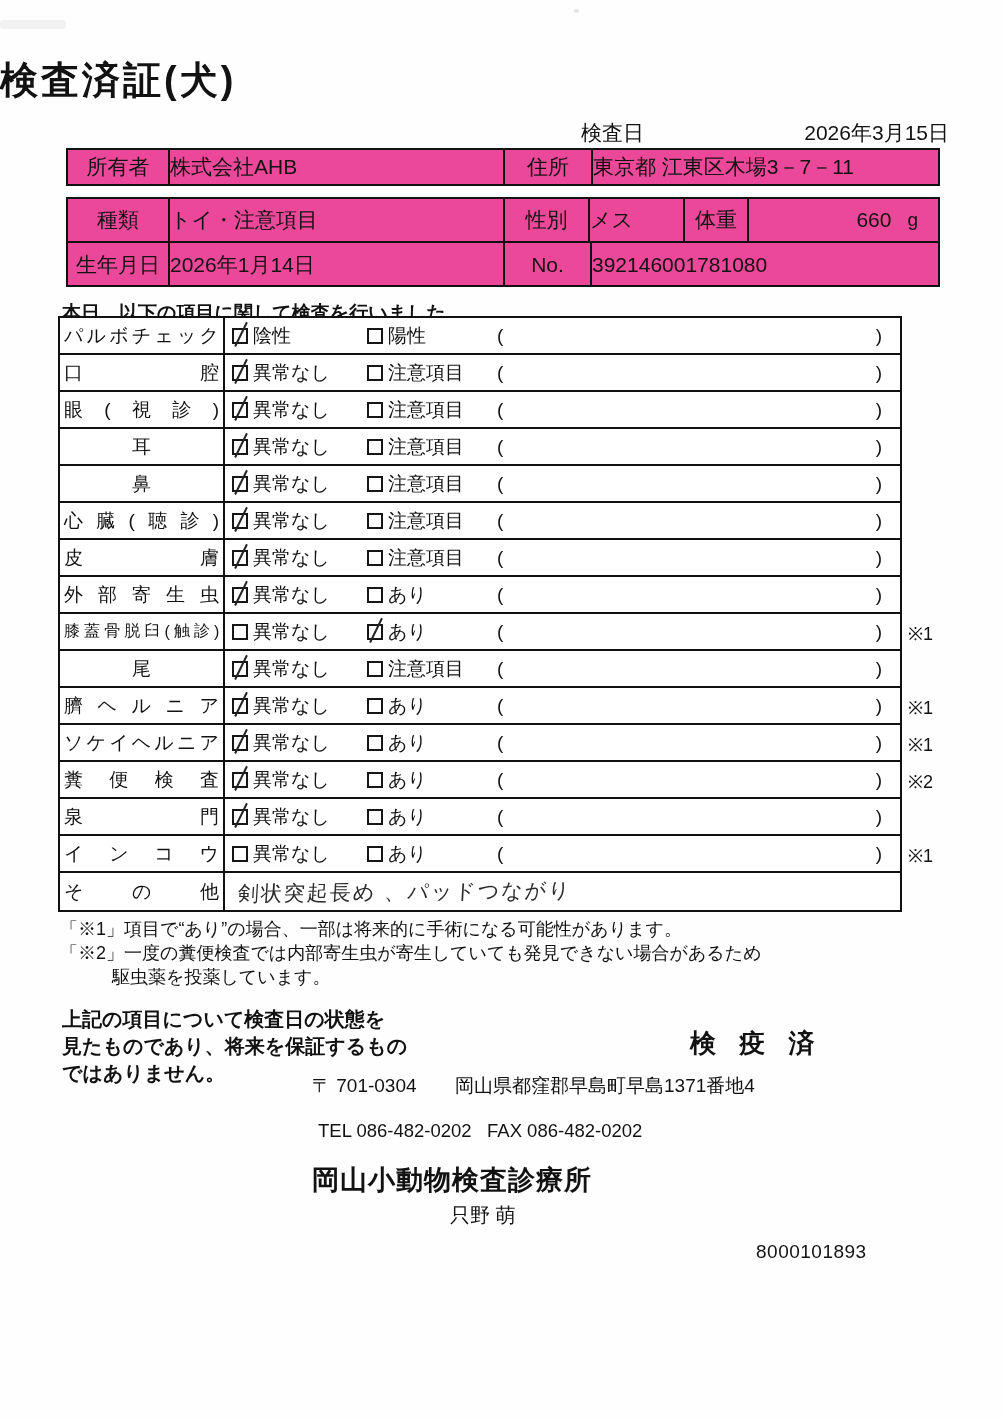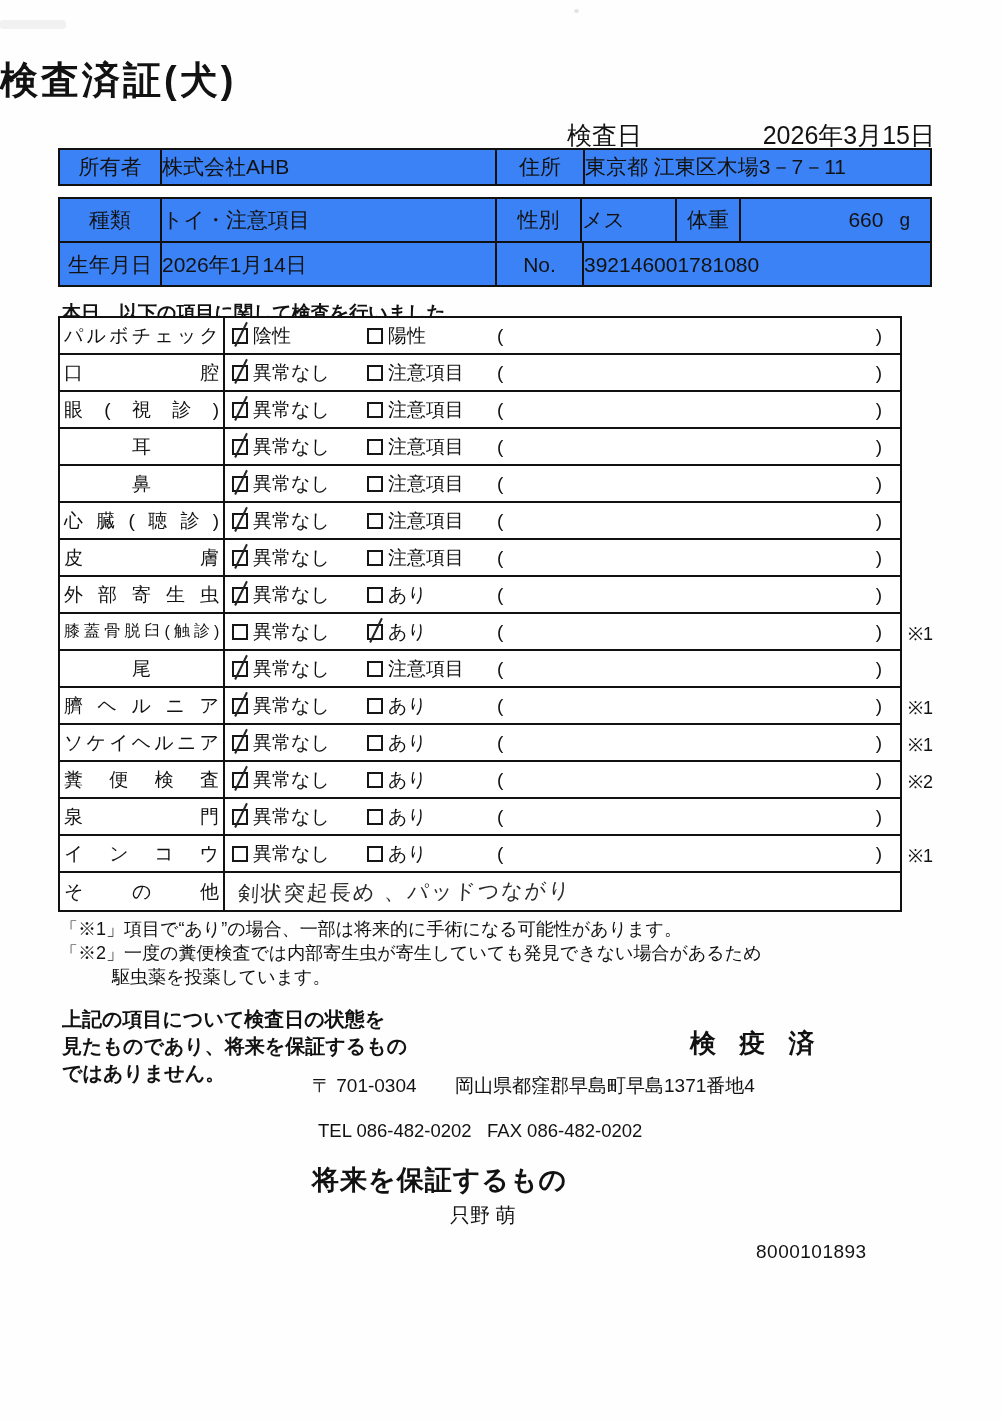--- a/index.html
+++ b/index.html
@@ -12,26 +12,26 @@
     overflow:hidden;
     margin:0 auto;
   }
   .abs{position:absolute;}
   
   .smudge{position:absolute;left:0;top:20px;width:66px;height:9px;background:#f1f1f1;border-radius:3px;}
   .dot{position:absolute;left:574px;top:9px;width:5px;height:4px;background:#e3e3e3;border-radius:50%;}
 
   .title{left:0;top:55px;width:932px;text-align:left;font-size:38px;font-weight:700;letter-spacing:3px;}
 
-  .date-row{left:0;top:119px;width:935px;height:26px;font-size:25px;}
+  .date-row{left:14px;top:119px;width:935px;height:26px;font-size:21px;}
   .date-label{position:absolute;left:567px;top:0;}
   .date-value{position:absolute;right:0;top:0;}
 
   
-  .tbl{border:2.5px solid #111;display:flex;box-sizing:border-box;background:#3b82f6;}
+  .tbl{border:2.5px solid #111;display:flex;box-sizing:border-box;background:#ec4899;margin-left:8px;}
   .tbl .cell{box-sizing:border-box;display:flex;align-items:center;font-size:21px;overflow:hidden;white-space:nowrap;}
   .tbl .cell + .cell{border-left:2px solid #111;}
   .cell.lab{justify-content:center;}
   .cell.val{}
   .owner-tbl{left:58px;top:148px;width:874px;height:38px;}
   .animal-tbl{left:58px;top:197px;width:874px;height:90px;display:block;}
   .animal-tbl .trow{display:flex;height:43px;box-sizing:border-box;}
   .animal-tbl .trow:first-child{border-bottom:2px solid #111;height:44px;}
   .w100{width:100px;flex:0 0 auto;}
   .w335{width:335px;flex:0 0 auto;}
@@ -452,16 +452,16 @@
     <div>上記の項目について検査日の状態を</div>
     <div>見たものであり、将来を保証するもの</div>
     <div>ではありません。</div>
   </div>
 
   <div class="abs stamp">検 疫 済</div>
 
   <div class="abs postal postal-code">〒 701-0304</div>
   <div class="abs postal postal-addr">岡山県都窪郡早島町早島1371番地4</div>
   <div class="abs tel">TEL 086-482-0202   FAX 086-482-0202</div>
-  <div class="abs clinic-name">将来を保証するもの</div>
+  <div class="abs clinic-name">岡山小動物検査診療所</div>
   <div class="abs examiner">只野 萌</div>
   <div class="abs serial">8000101893</div>
 </div>
 
 </body></html>

